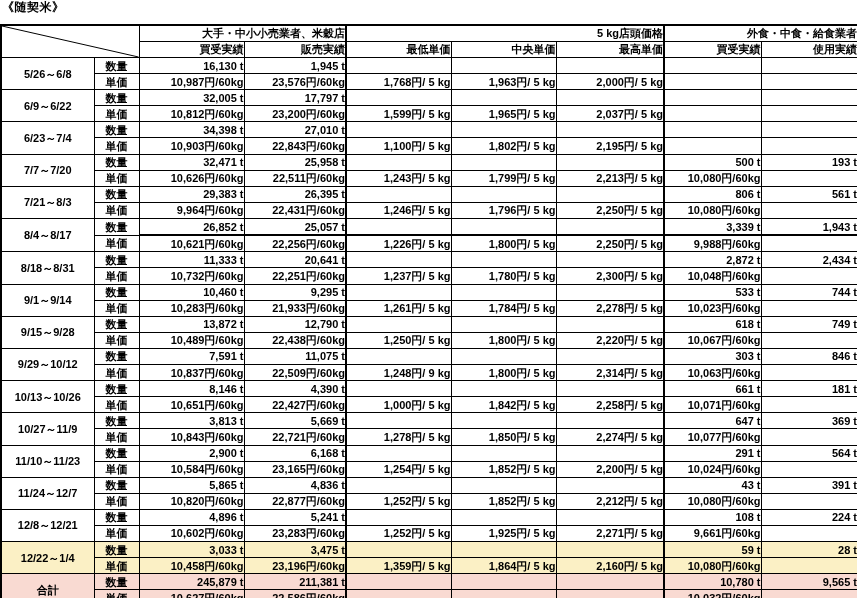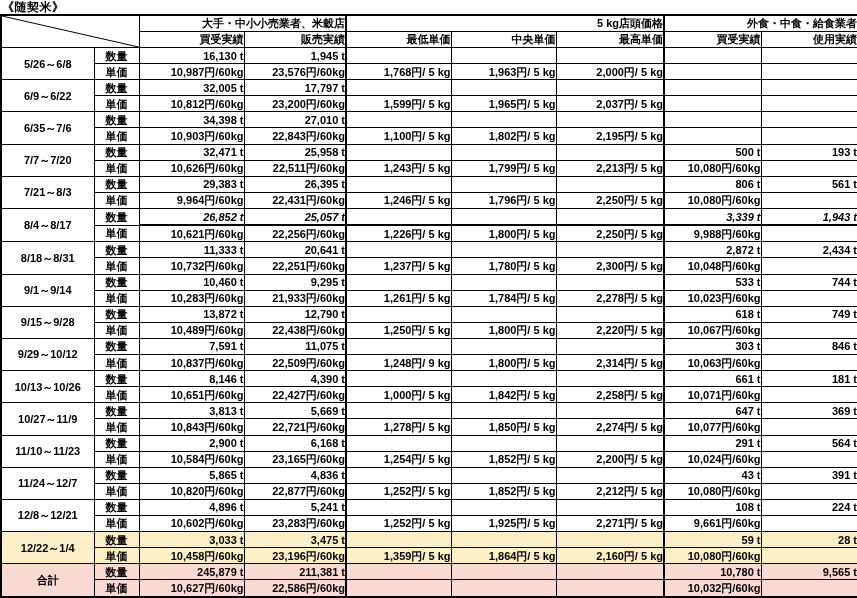--- a/index.html
+++ b/index.html
@@ -1,28 +1,28 @@
 <!DOCTYPE html>
 <html><head>
 <meta charset="utf-8">
 <style>
   html,body{margin:0;padding:0;background:#fff;width:857px;}
   body{font-family:"Liberation Sans","DejaVu Sans",sans-serif;color:#000;}
   .page{width:857px;height:598px;overflow:hidden;background:#fff;}
-  .title{height:14px;line-height:14px;font-size:12px;font-weight:bold;padding-left:2px;letter-spacing:0.5px;}
+  .title{height:24px;line-height:14px;font-size:12px;font-weight:bold;padding-left:2px;letter-spacing:0.5px;}
   table.grid{border-collapse:collapse;table-layout:fixed;width:857px;height:584px;border:2px solid #000;}
   table.grid th,table.grid td{border:1px solid #000;font-size:11px;font-weight:bold;padding:0;overflow:hidden;white-space:nowrap;line-height:1.1;}
   tr.h1 th{height:15px;text-align:right;}
   tr.h2 th{height:15px;text-align:right;}
   td.num{text-align:right;padding-right:4px;}
   td.ctr,th.ctr{text-align:center;}
   td.corner{position:relative;padding:0;}
   td.corner svg{position:absolute;top:0;left:0;width:100%;height:100%;display:block;}
   .bl2{border-left:2px solid #000 !important;}
-  tr.bb2 td.d{border-bottom:2px solid #000 !important;font-style:italic;}
+  tr.bb2 td.d{border-bottom:2px solid #000 !important;}
   .hl-yellow td{background:#FBF0C5;}
   .hl-pink td{background:#F9DAD2;}
 </style>
 </head>
 <body>
 
 <div class="page">
   <div class="title">《随契米》</div>
 
   <table class="grid">
@@ -95,21 +95,21 @@
           <td class="ctr">単価</td>
           <td class="num d">10,812円/60kg</td>
           <td class="num d">23,200円/60kg</td>
           <td class="num d bl2">1,599円/ 5 kg</td>
           <td class="num d">1,965円/ 5 kg</td>
           <td class="num d">2,037円/ 5 kg</td>
           <td class="num d bl2"></td>
           <td class="num d"></td>
         </tr>
         <tr class="qty-row">
-          <td rowspan="2" class="ctr">6/35～7/6</td>
+          <td rowspan="2" class="ctr">6/23～7/4</td>
           <td class="ctr">数量</td>
           <td class="num d">34,398 t</td>
           <td class="num d">27,010 t</td>
           <td class="num d bl2"></td>
           <td class="num d"></td>
           <td class="num d"></td>
           <td class="num d bl2"></td>
           <td class="num d"></td>
         </tr>
         <tr class="price-row">

